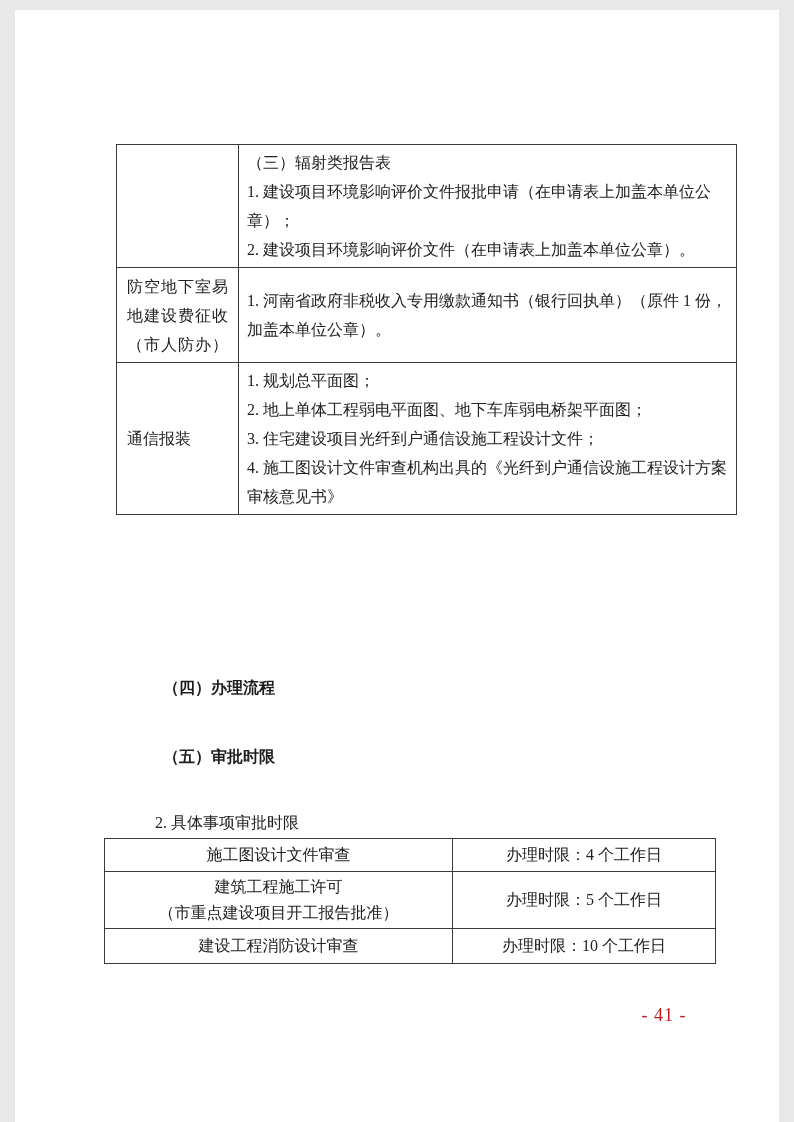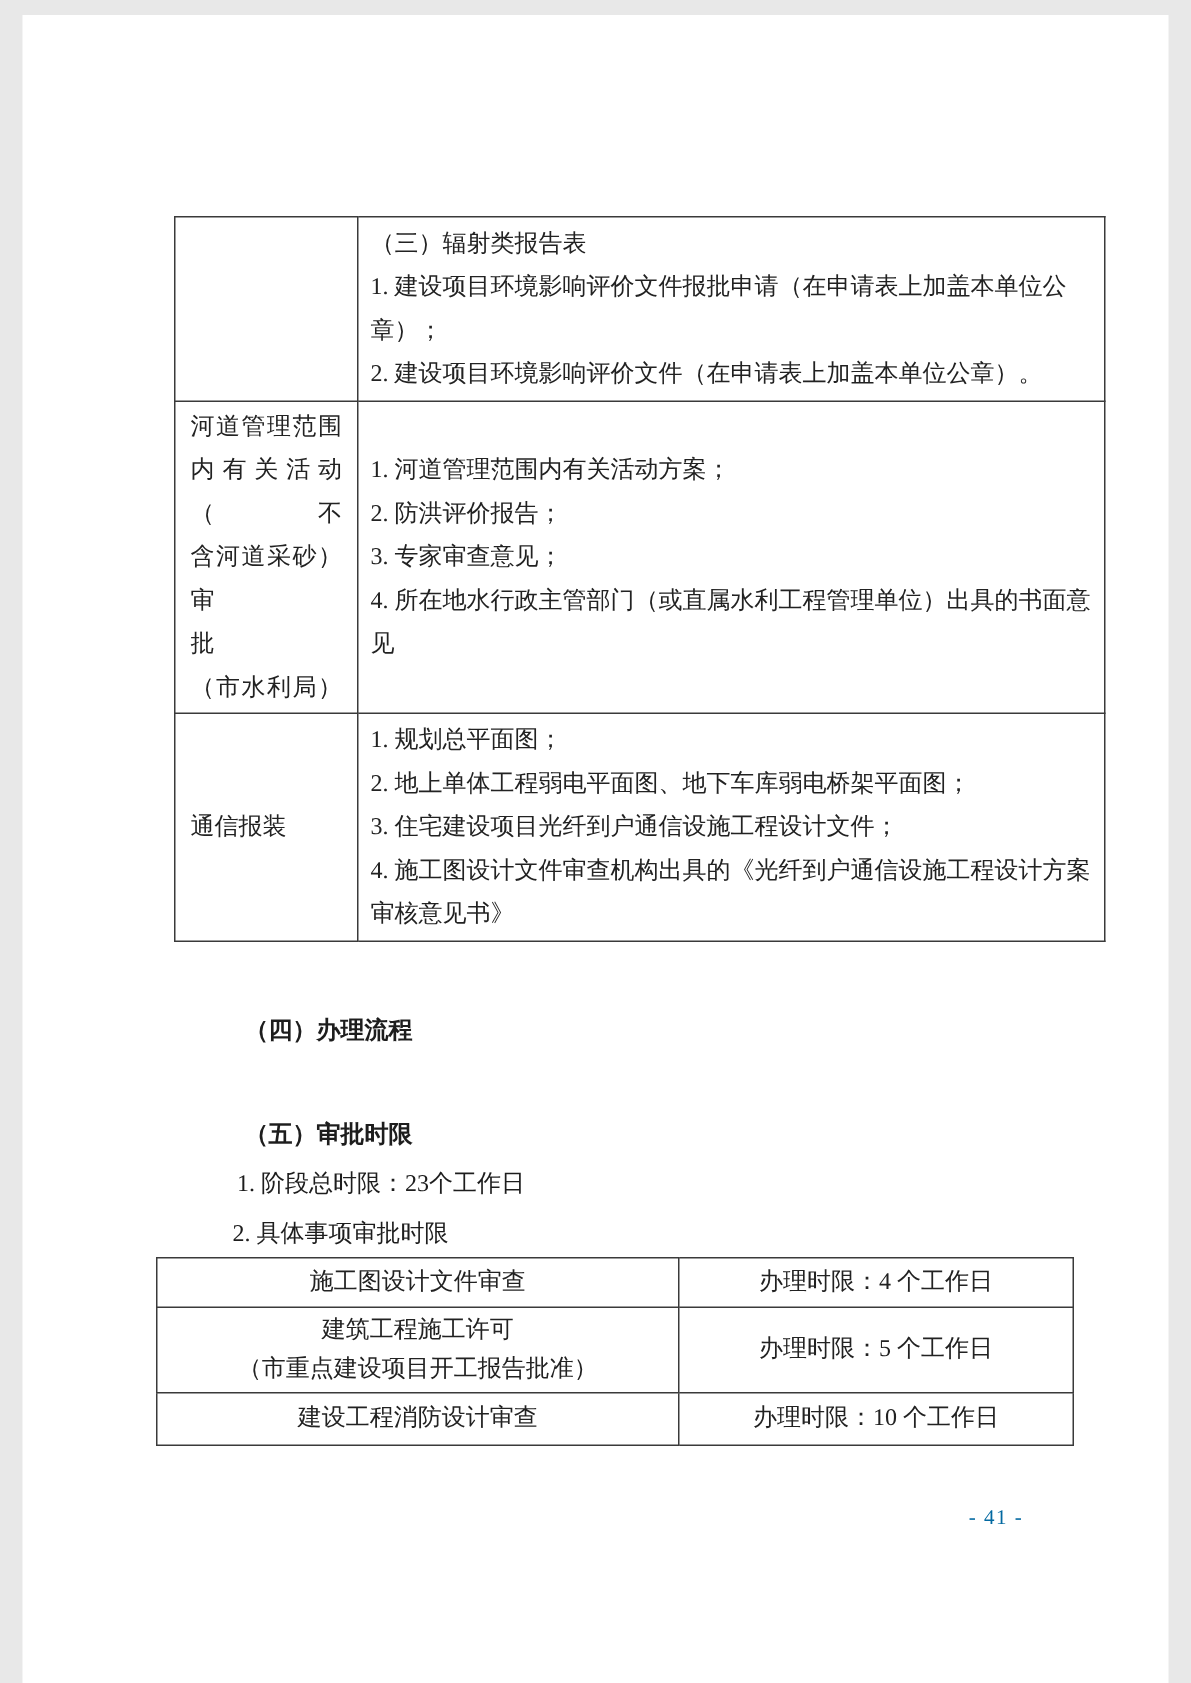--- a/index.html
+++ b/index.html
@@ -56,23 +56,23 @@
   #limit-table td { text-align: center; line-height: 26px; padding: 2px 6px; }
   #limit-table tr.lr0 td { height: 33px; }
   #limit-table tr.lr1 td { height: 57px; }
   #limit-table tr.lr2 td { height: 35px; }
   #limit-table tr.lr3 td { height: 35px; }
   
   #page-number {
     position: absolute;
     left: 617px; top: 995px; width: 64px;
     text-align: center;
-    font-size: 14px;
+    font-size: 18px;
     letter-spacing: 1px;
-    color: #0369a1;
+    color: #b91c1c;
   }
 </style>
 </head>
 <body>
 
 <div class="page">
 
   <table id="req-table" class="doc-table">
     <colgroup>
         <col class="col-item">
@@ -83,54 +83,48 @@
         <td class="c-item">
             <div class="lines just"></div>
           </td>
         <td class="c-mat">
             <div class="lines">（三）辐射类报告表
 1. 建设项目环境影响评价文件报批申请（在申请表上加盖本单位公
 章）；
 2. 建设项目环境影响评价文件（在申请表上加盖本单位公章）。</div>
           </td>
       </tr>
-      <tr class="r2">
+      <tr class="r1">
         <td class="c-item">
-            <div class="lines just">河道管理范围
-内有关活动（不
-含河道采砂）审
-批
-（市水利局）</div>
+            <div class="lines just">防空地下室易
+地建设费征收
+（市人防办）</div>
           </td>
         <td class="c-mat">
-            <div class="lines">1. 河道管理范围内有关活动方案；
-2. 防洪评价报告；
-3. 专家审查意见；
-4. 所在地水行政主管部门（或直属水利工程管理单位）出具的书面意
-见</div>
+            <div class="lines">1. 河南省政府非税收入专用缴款通知书（银行回执单）（原件 1 份，
+加盖本单位公章）。</div>
           </td>
       </tr>
       <tr class="r3">
         <td class="c-item">
             <div class="lines">通信报装</div>
           </td>
         <td class="c-mat">
             <div class="lines">1. 规划总平面图；
 2. 地上单体工程弱电平面图、地下车库弱电桥架平面图；
 3. 住宅建设项目光纤到户通信设施工程设计文件；
 4. 施工图设计文件审查机构出具的《光纤到户通信设施工程设计方案
 审核意见书》</div>
           </td>
       </tr>
     </tbody>
   </table>
 
   <div class="sec bold" id="sec-h4">（四）办理流程</div>
   <div class="sec bold" id="sec-h5">（五）审批时限</div>
-  <div class="sec" id="sec-t1">1. 阶段总时限：23个工作日</div>
   <div class="sec" id="sec-t2">2. 具体事项审批时限</div>
 
   <table id="limit-table" class="doc-table">
     <colgroup>
         <col class="col-l-item">
         <col class="col-l-time">
       </colgroup>
     <tbody>
       <tr class="lr0">
         <td>

